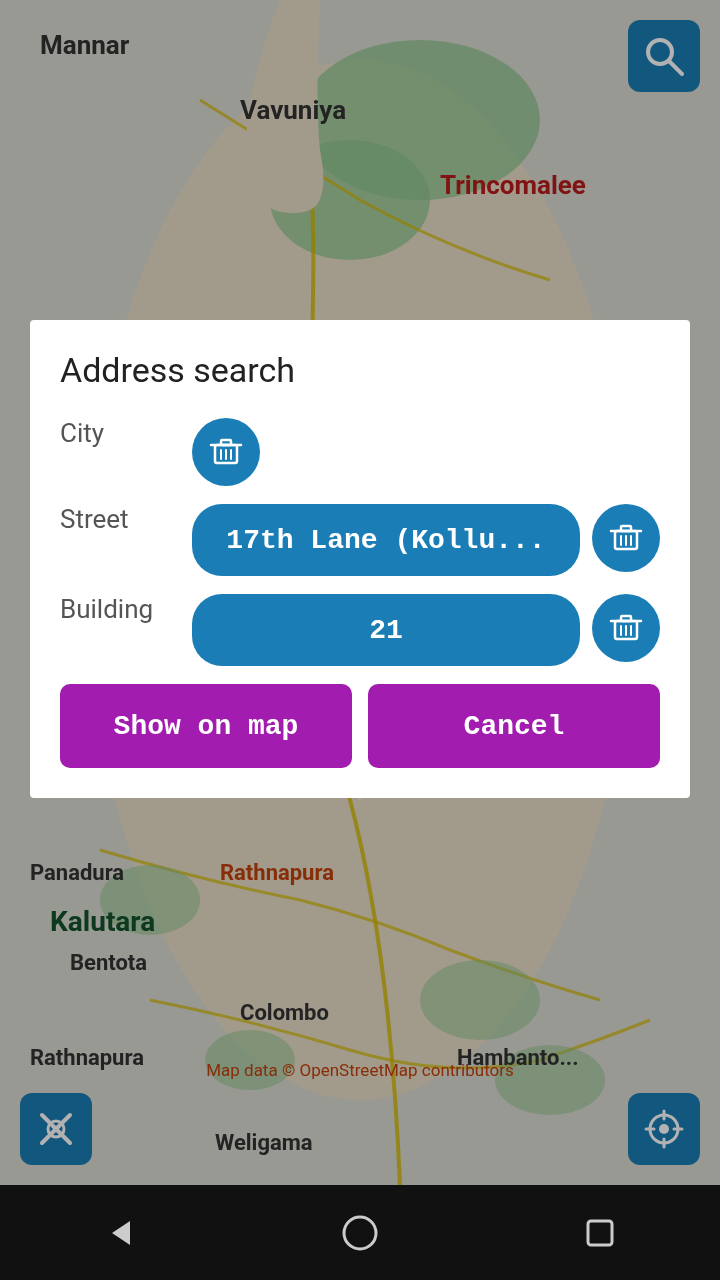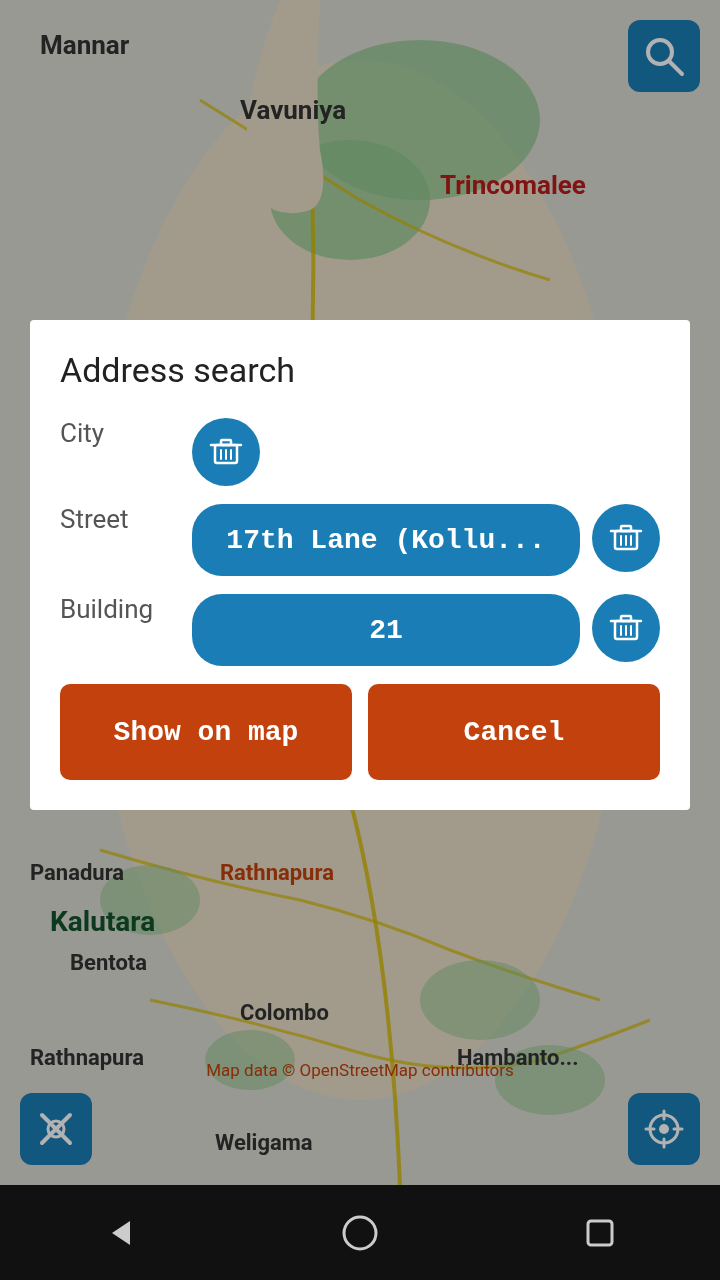--- a/index.html
+++ b/index.html
@@ -173,22 +173,22 @@
 
     
     .action-row {
       display: flex;
       gap: 16px;
       margin-top: 10px;
     }
 
     .action-btn {
       flex: 1;
-      height: 96px;
-      background: #c2410c;
+      height: 84px;
+      background: #a21caf;
       border-radius: 10px;
       display: flex;
       align-items: center;
       justify-content: center;
       font-family: 'Courier New', monospace;
       font-size: 28px;
       font-weight: bold;
       color: #fff;
       cursor: pointer;
     }

